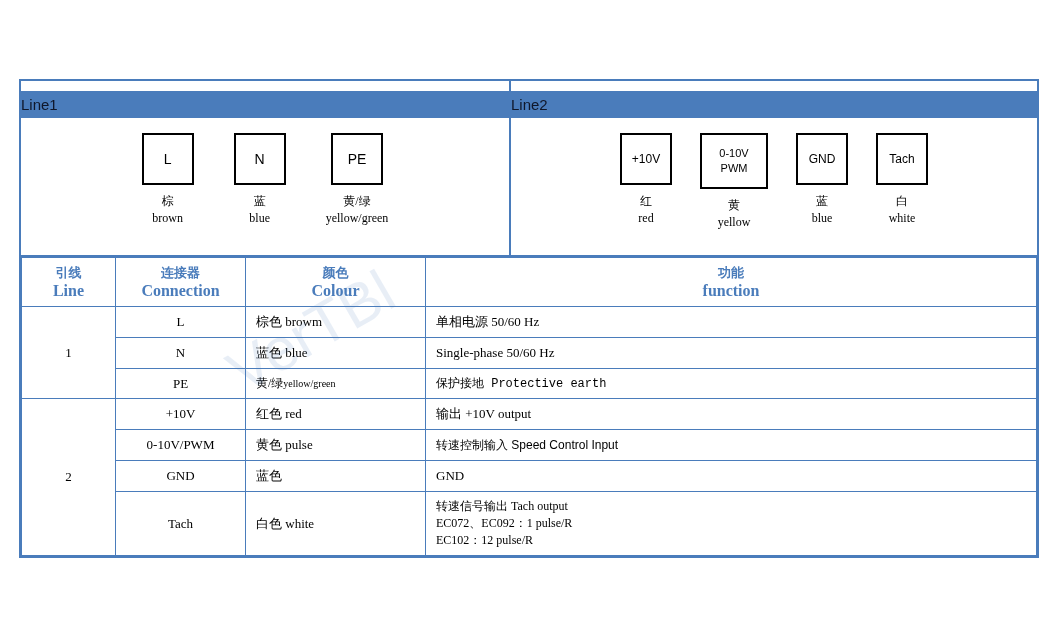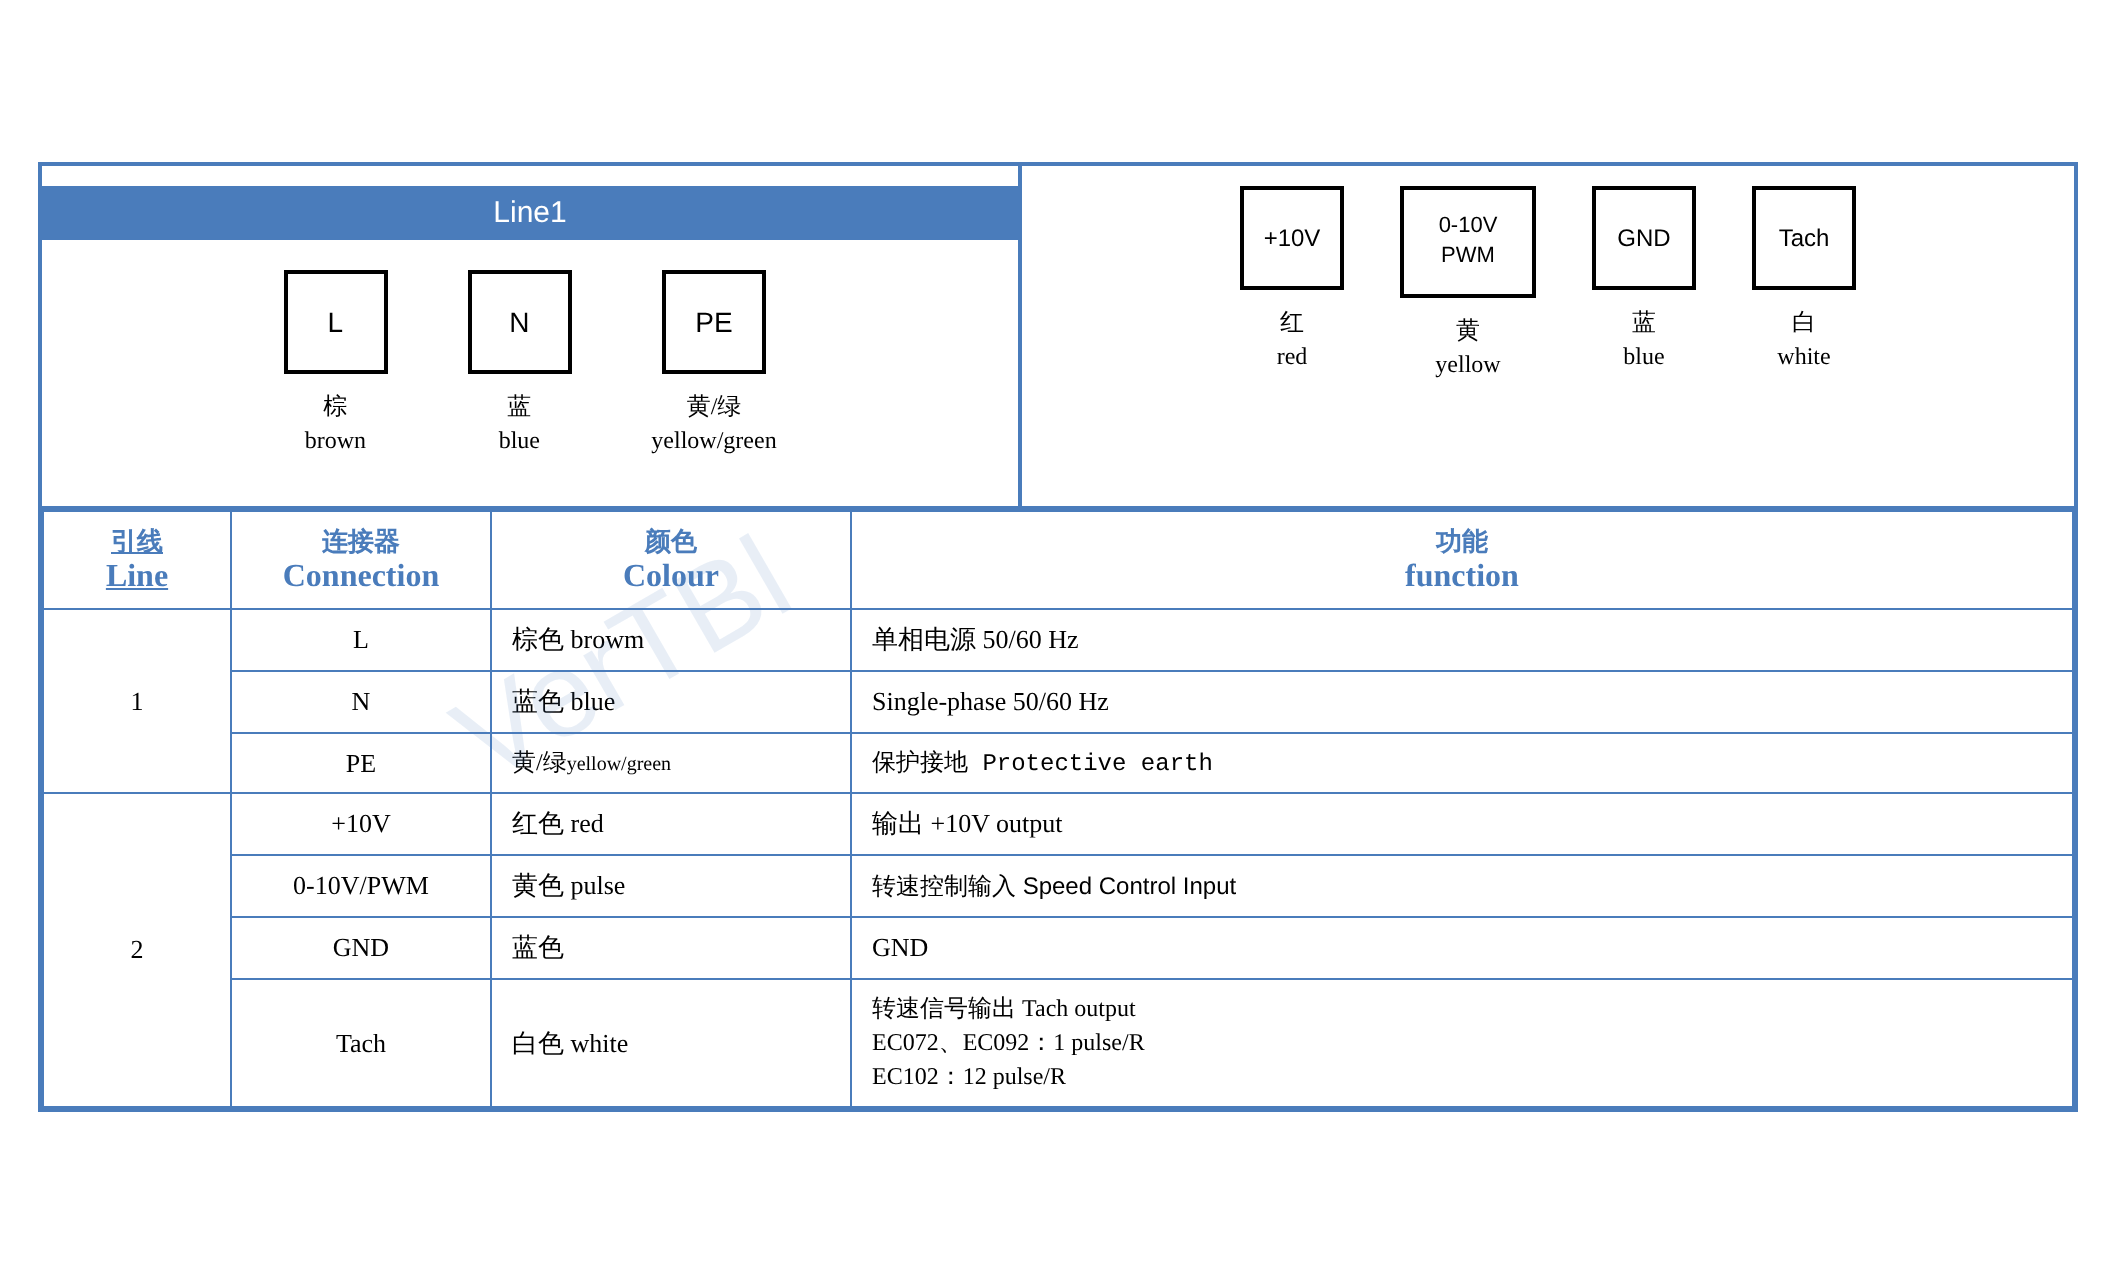--- a/index.html
+++ b/index.html
@@ -26,23 +26,22 @@
     .line1-diagram {
       flex: 0 0 490px;
       border-right: 2px solid #4a7cbb;
       padding: 10px 0 15px;
     }
     .line2-diagram {
       flex: 1;
       padding: 10px 0 15px;
     }
     .line-header {
-      text-align: center;
       background: #4a7cbb;
-      color: #ffffff;
+      color: #0f172a;
       font-size: 15px;
       font-family: Arial, sans-serif;
       padding: 5px 0;
       margin-bottom: 15px;
     }
     .connectors-row {
       display: flex;
       justify-content: center;
       gap: 40px;
       margin-bottom: 10px;
@@ -159,20 +158,21 @@
           <div class="connector-box">PE</div>
           <div class="connector-label">
             <span>黄/绿</span><br>
             <span>yellow/green</span>
           </div>
         </div>
       </div>
     </div>
 
     <div class="line2-diagram">
+      <div class="line-header">Line2</div>
       <div class="connectors-row line2-connectors">
         <div class="connector-item">
           <div class="connector-box" style="font-size:12px;">+10V</div>
           <div class="connector-label">
             <span>红</span><br>
             <span>red</span>
           </div>
         </div>
         <div class="connector-item">
           <div class="connector-box small" style="font-size:11px;">0-10V<br>PWM</div>
@@ -200,21 +200,21 @@
 
   </div>
 
   <div class="table-wrapper">
 
     <div class="watermark" style="top:40px; left:200px;">VerTBl</div>
 
     <table class="data-table">
       <thead>
         <tr>
-          <th style="width:94px;text-decoration:underline;">
+          <th style="width:94px;">
             <span class="zh">引线</span>
             <span class="en">Line</span>
           </th>
           <th style="width:130px;">
             <span class="zh">连接器</span>
             <span class="en">Connection</span>
           </th>
           <th style="width:180px;">
             <span class="zh">颜色</span>
             <span class="en">Colour</span>

